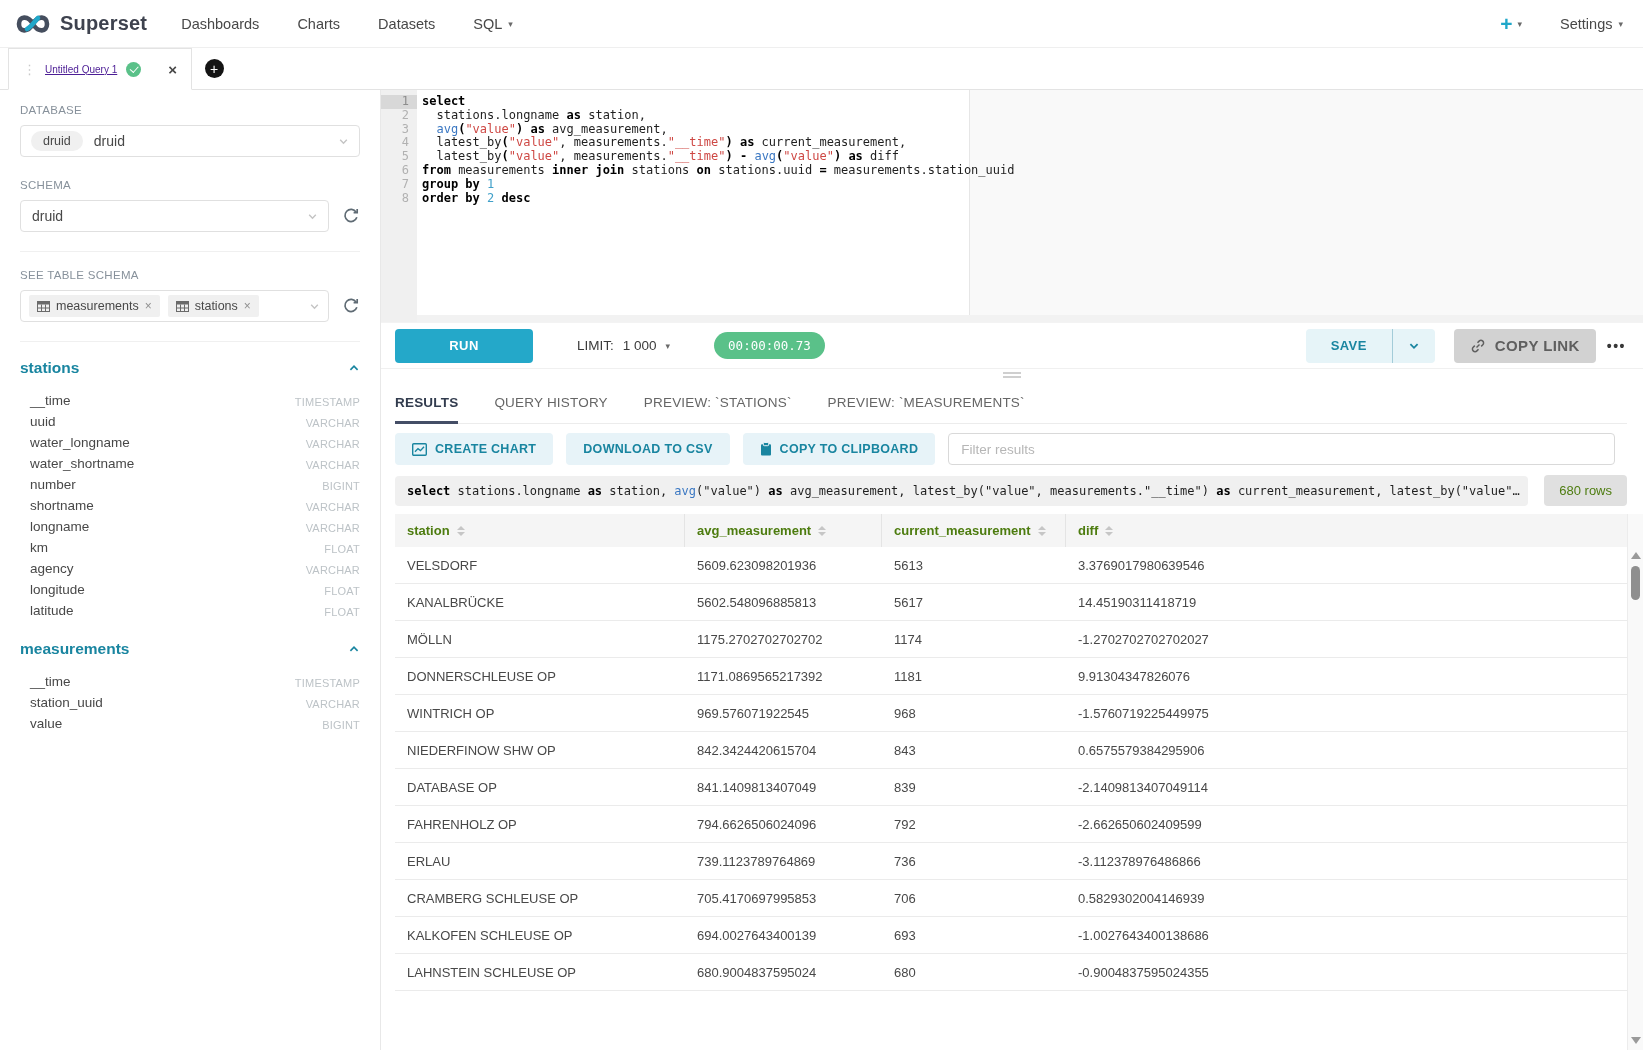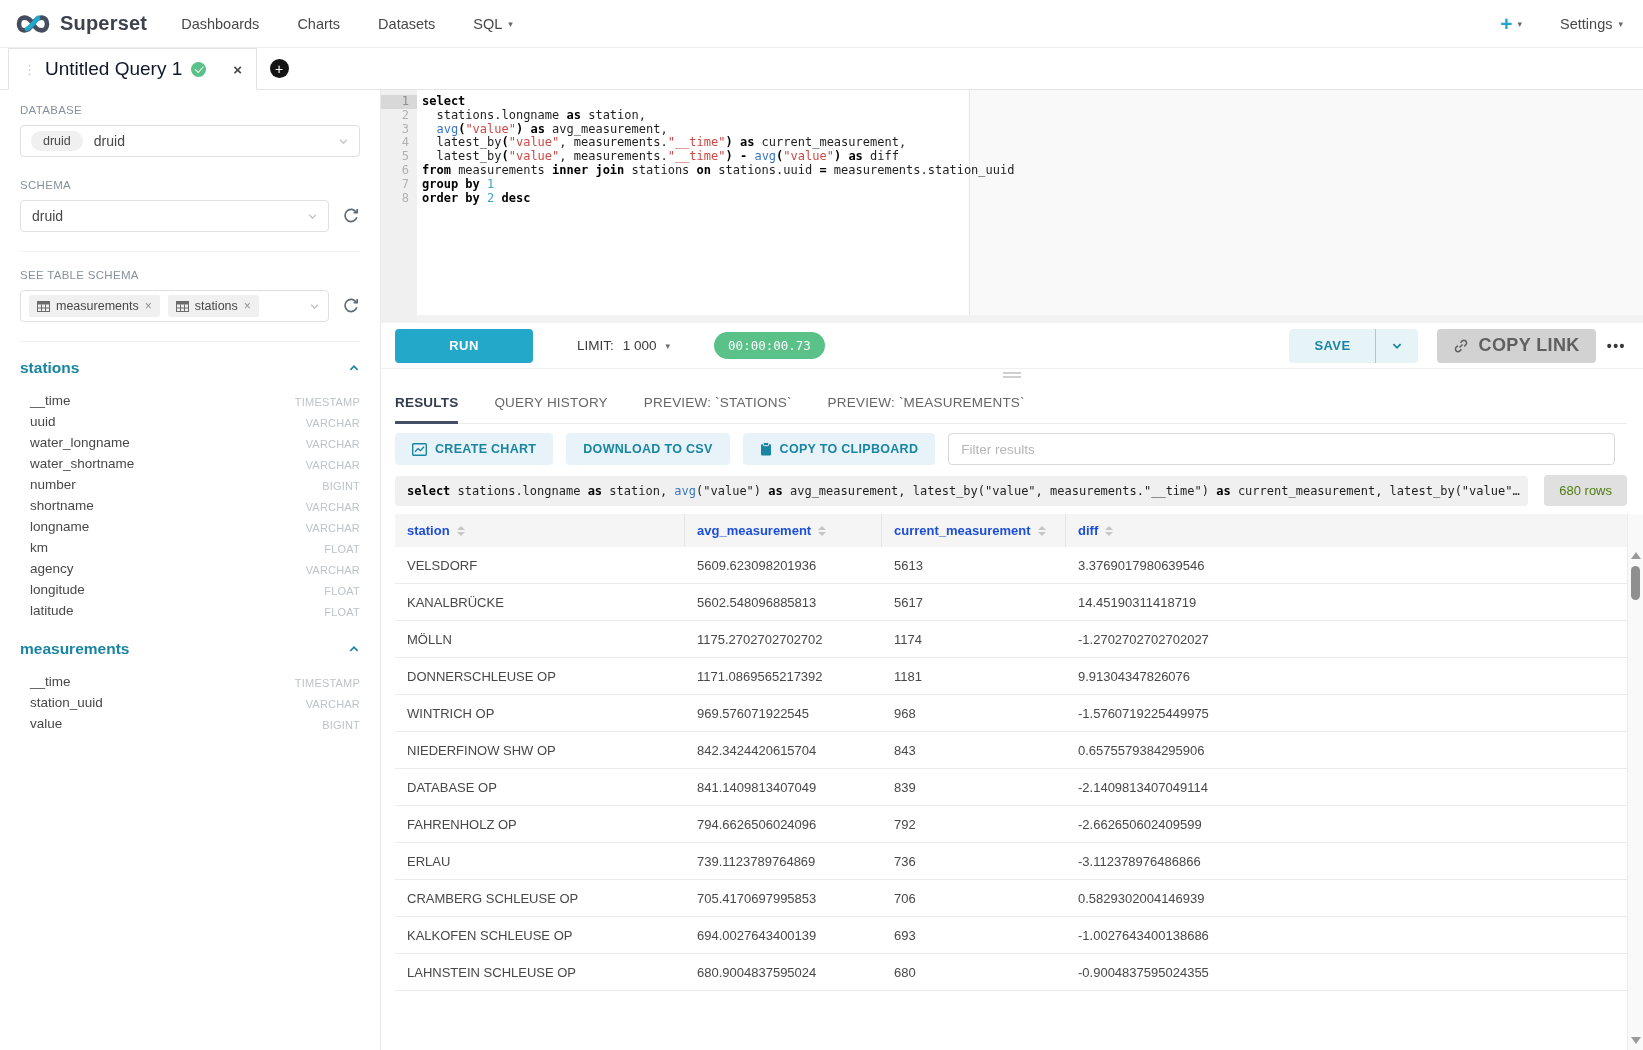--- a/index.html
+++ b/index.html
@@ -17,21 +17,21 @@
   .nav-right { margin-left:auto; display:flex; align-items:center; gap:38px; }
   .plus-menu { display:flex; align-items:center; gap:5px; cursor:pointer; }
   .plus-glyph { color:#20A7C9; font-size:21px; font-weight:bold; line-height:1; }
   .settings { display:flex; align-items:center; gap:6px; font-size:14.5px; cursor:pointer; }
 
   
   .tabstrip { height:42px; background:#fff; border-bottom:1px solid #e3e3e3; display:flex; align-items:stretch; padding-left:8px; }
   .tab { background:#fff; border:1px solid #e3e3e3; border-bottom:1px solid #fff; margin-bottom:-1px;
          display:flex; align-items:center; padding:0 14px; gap:9px; cursor:pointer; }
   .tab-grip { color:#c9c9c9; font-size:13px; }
-  .tab-label { color:#0f172a; font-size:19px; }
+  .tab-label { color:#4c1d95; font-size:10px;text-decoration:underline; }
   .tab-check { width:15px; height:15px; border-radius:50%; background:#5AC189; display:flex; align-items:center; justify-content:center; }
   .tab-check::after { content:""; width:7px; height:3.5px; border-left:1.6px solid #fff; border-bottom:1.6px solid #fff;
                       transform:rotate(-48deg); margin-top:-2px; }
   .tab-close { color:#484848; font-weight:bold; font-size:15px; margin-left:18px; cursor:pointer; }
   .tab-add { display:flex; align-items:center; justify-content:center; width:44px; cursor:pointer; }
   .tab-add-circle { width:19px; height:19px; border-radius:50%; background:#141414; color:#fff; font-size:14px;
                     display:flex; align-items:center; justify-content:center; line-height:1; }
 
   
   .main { display:flex; height:960px; }
@@ -84,21 +84,21 @@
   .limit { margin-left:44px; font-size:13.5px; display:flex; align-items:center; gap:9px; color:#3b3b3b; cursor:pointer; }
   .timer { margin-left:44px; background:#5AC189; color:#fff; border-radius:15px; padding:6px 14px;
            font:12.5px "DejaVu Sans Mono", monospace; }
   .toolbar-right { margin-left:auto; display:flex; align-items:center; }
   .save-group { display:flex; background:#e6f4f8; border-radius:4px; overflow:hidden; height:34px; }
   .save-main { padding:0 25px; color:#1985A0; font-weight:bold; font-size:13px; letter-spacing:.4px;
                display:flex; align-items:center; border:none; background:transparent; cursor:pointer; font-family:inherit; }
   .save-caret { width:43px; display:flex; align-items:center; justify-content:center; color:#1985A0;
                 border-left:1px solid #a3ccd9; cursor:pointer; }
   .copy-link { margin-left:19px; height:34px; background:#d2d2d2; border:none; border-radius:4px; color:#5f5f5f;
-               font-weight:bold; font-size:18px; letter-spacing:.4px; display:flex; align-items:center; gap:9px;
+               font-weight:bold; font-size:15px; letter-spacing:.4px; display:flex; align-items:center; gap:9px;
                padding:0 16px; cursor:pointer; font-family:inherit; }
   .more-btn { margin-left:11px; color:#383838; font-size:14px; letter-spacing:1.5px; font-weight:bold; cursor:pointer; }
 
   
   .splitter { height:10px; position:relative; border-top:1px solid #f0f0f0; cursor:row-resize; }
   .grip { position:absolute; left:50%; top:3px; transform:translateX(-50%); width:18px; }
   .grip div { height:1.5px; background:#cfcfcf; margin-bottom:2.5px; }
 
   
   .south { flex:1; display:flex; flex-direction:column; padding-left:14px; min-height:0; }
@@ -114,21 +114,21 @@
                   font-size:13.5px; color:#484848; font-family:inherit; outline:none; }
   .filter-input::placeholder { color:#b6b6b6; }
   .preview-row { display:flex; align-items:center; gap:16px; margin-top:10px; margin-right:16px; }
   .query-preview { flex:1; background:#f0f0f0; border-radius:4px; padding:8px 12px;
                    font:12px "DejaVu Sans Mono", monospace; white-space:nowrap; overflow:hidden; color:#1f1f1f; }
   .rows-badge { background:#e0e0e0; border-radius:4px; padding:8px 15px; font-size:13px; color:#4d7c0f; white-space:nowrap; }
 
   
   .table-wrap { flex:1; margin-top:8px; position:relative; min-height:0; overflow:hidden; }
   .rt-header { display:flex; background:#f5f5f5; height:33px; align-items:stretch; margin-right:16px; }
-  .rt-hcell { display:flex; align-items:center; padding:0 12px; font-size:13px; font-weight:bold; color:#1d4ed8;
+  .rt-hcell { display:flex; align-items:center; padding:0 12px; font-size:13px; font-weight:bold; color:#4d7c0f;
               border-right:1px solid #e4e4e4; cursor:pointer; }
   .rt-hcell:last-child { border-right:none; }
   .sort { display:inline-flex; flex-direction:column; gap:2px; margin-left:7px; }
   .sort i { display:block; width:0; height:0; border-left:4px solid transparent; border-right:4px solid transparent; }
   .sort .su { border-bottom:4px solid #c6c6c6; }
   .sort .sd { border-top:4px solid #c6c6c6; }
   .rt-row { display:flex; height:37px; align-items:center; border-bottom:1px solid #ebebeb; margin-right:16px;
             font-size:13px; color:#484848; background:#fff; }
   .rt-cell { padding:0 12px; white-space:nowrap; overflow:hidden; }
   .w0 { width:290px; flex-shrink:0; } .w1 { width:197px; flex-shrink:0; } .w2 { width:184px; flex-shrink:0; } .w3 { flex:1; min-width:0; }

